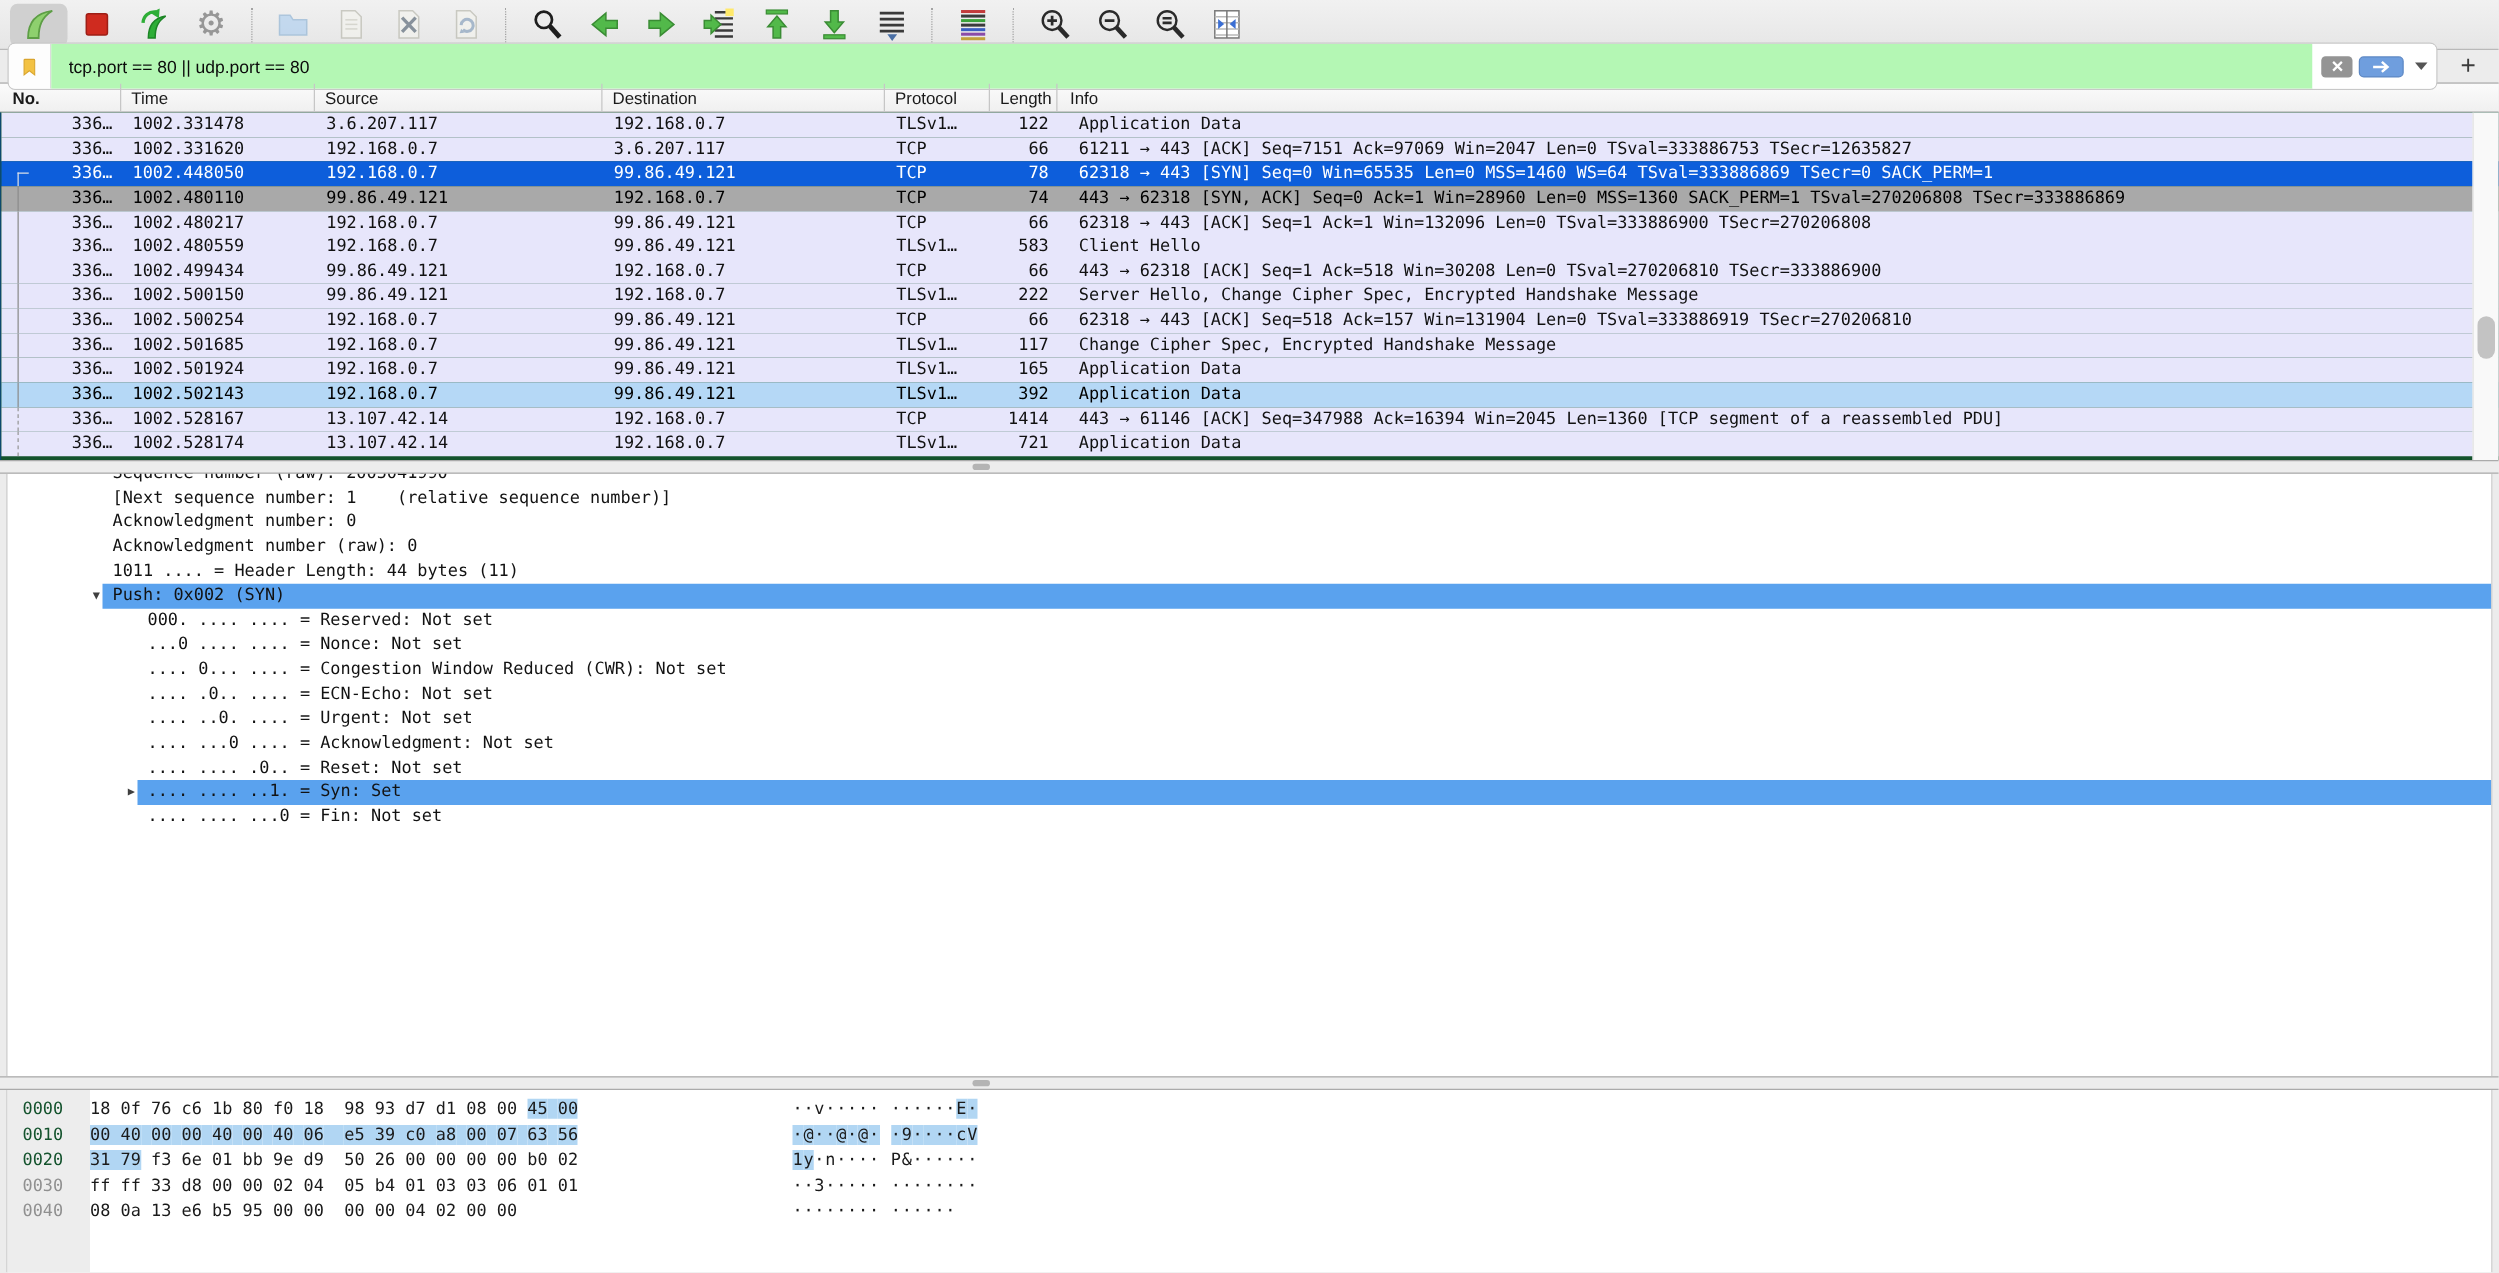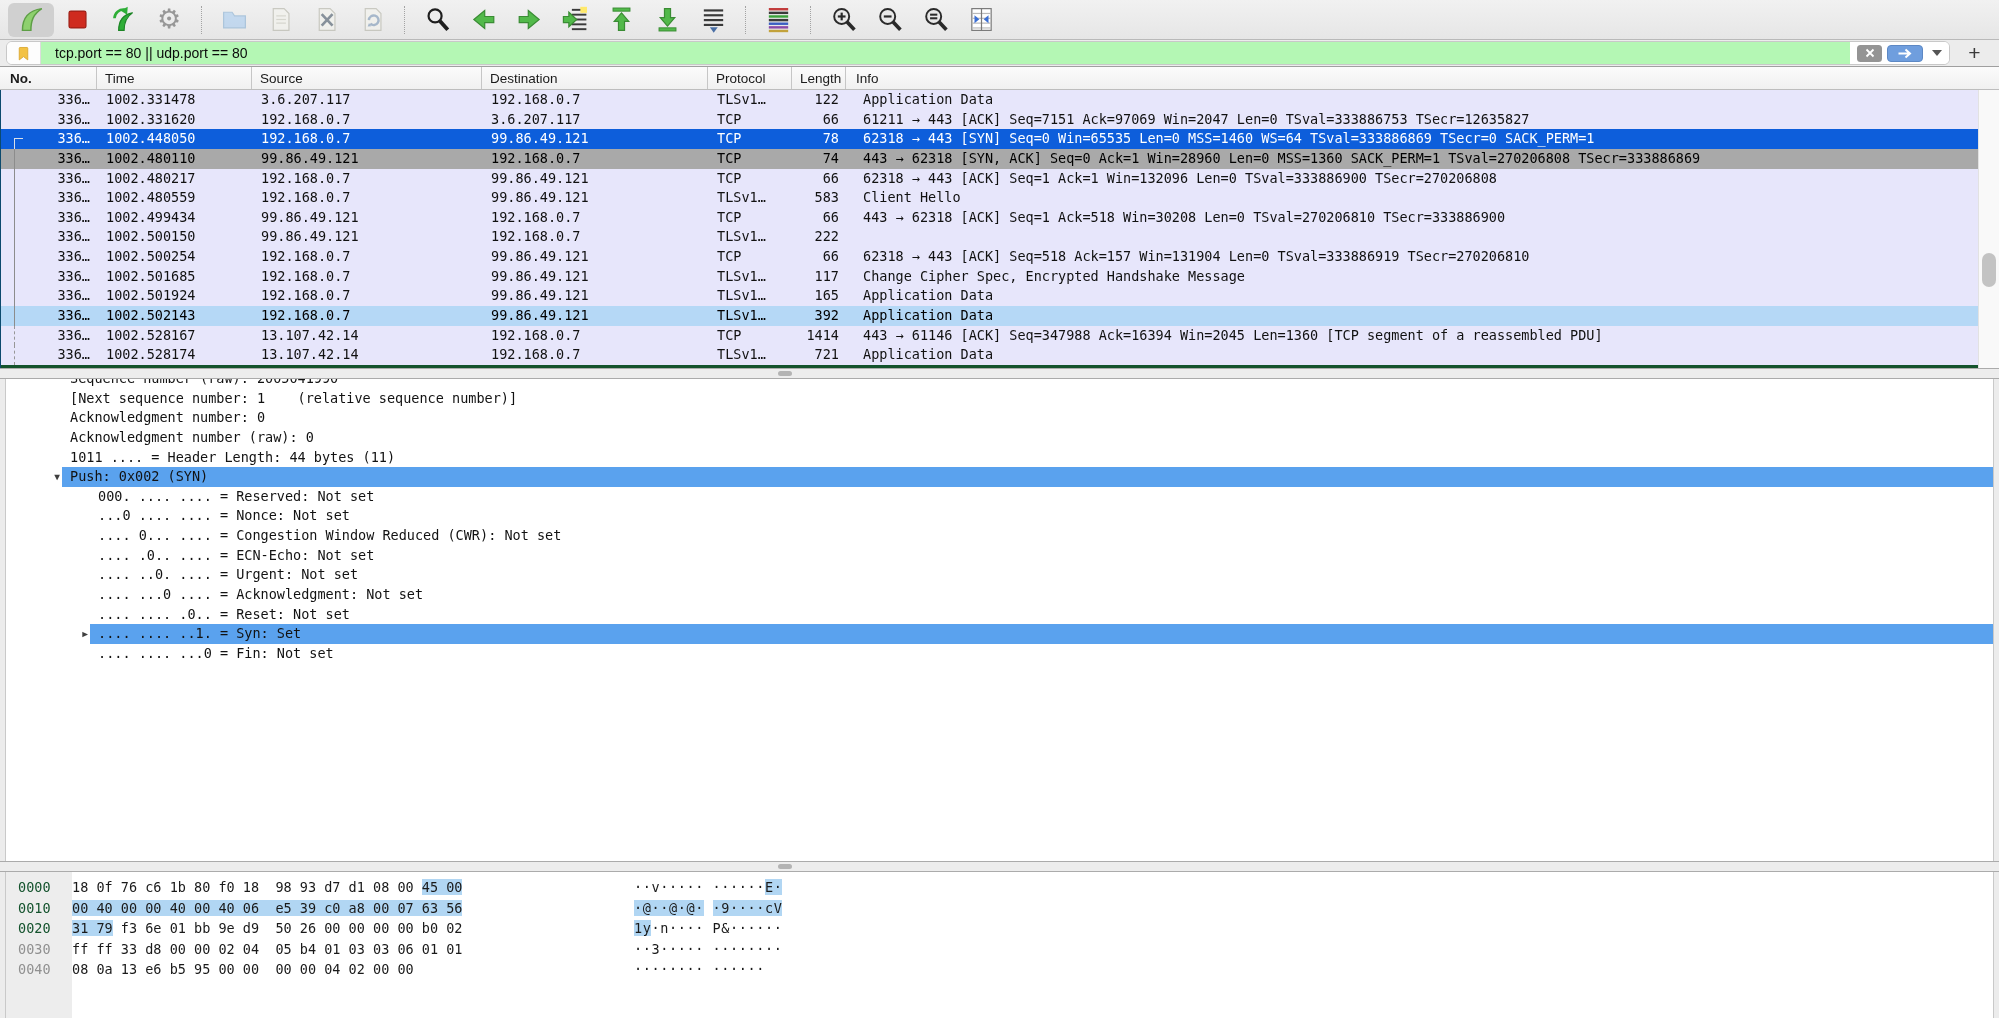--- a/index.html
+++ b/index.html
@@ -13,21 +13,21 @@
           background:transparent; border:none; border-radius:6px; cursor:default; }
   .tbtn svg { width:29px; height:29px; }
   .tbtn.active { background:#d0d0d0; }
   .tbtn.dim { opacity:.62; }
   .tsep { width:0; height:28px; border-left:1px dotted #a3a3a3; margin:0 9px; }
   .glyph-gear { font-size:27px; color:#979797; line-height:1; }
 
   
   .filterbar { height:27px; background:#ececec; border-bottom:1px solid #9f9f9f;
                display:flex; align-items:center; }
-  .filter-box { flex:1; height:24px; margin-left:6px; display:flex; align-items:stretch;
+  .filter-box { flex:1; height:38px; margin-left:6px; display:flex; align-items:stretch;
                 border:1px solid #c8c8c8; border-radius:6px; background:#fff; overflow:hidden; }
   .fb-bookmark { width:34px; display:flex; align-items:center; justify-content:center;
                  border-right:1px solid #dcdcdc; background:#fdfdfd; }
   .fb-field { flex:1; background:var(--filtergreen,#b4f7b4); display:flex; align-items:center;
               padding-left:14px; font-size:14px; color:#0b0b0b; white-space:pre; overflow:hidden; }
   .fb-controls { display:flex; align-items:center; gap:5px; padding:0 7px; background:#fff; }
   .fb-clear { width:25px; height:17px; background:#949494; border-radius:3.5px; border:none;
               display:flex; align-items:center; justify-content:center; }
   .fb-apply { width:36px; height:17px; background:#6f9ede; border:1px solid #5d88c4; border-radius:4px;
               display:flex; align-items:center; justify-content:center; }
@@ -68,21 +68,21 @@
 
   
   .splitter { height:11px; background:#ededed; border-top:1px solid #ababab;
               border-bottom:1px solid #ababab; position:relative; }
   .splitter::after { content:''; position:absolute; left:778px; top:2px;
                      width:14px; height:5px; border-radius:3px; background:#b4b4b4; }
 
   
   .details-pane { height:482px; background:#fff; margin:0 5px;
                   border-left:1px solid #c9c9c9; border-right:1px solid #c9c9c9; overflow:hidden; }
-  .details-scroll { margin-top:-10px; }
+  .details-scroll { margin-top:-10px;padding-left:20px; }
   .dline { display:flex; height:19.65px; line-height:19.65px; position:relative;
            font-family:"DejaVu Sans Mono", monospace; font-size:13.5px; white-space:pre; color:#121212; }
   .darrow { width:26px; margin-left:-26px; text-align:center; font-size:9.5px; color:#3f3f3f;
             flex-shrink:0; }
   .dtext { white-space:pre; }
   .dtext.hl { flex:1 1 auto; margin-left:-8px; padding-left:8px; background:var(--dhl,#5aa2ee); }
 
   
   .hex-pane { height:146px; background:#fff; margin:0 5px; position:relative;
               border-left:1px solid #c9c9c9; border-right:1px solid #c9c9c9;
@@ -363,20 +363,21 @@
       <span class="cell c-len">66</span>
       <span class="cell c-info">443 → 62318 [ACK] Seq=1 Ack=518 Win=30208 Len=0 TSval=270206810 TSecr=333886900</span>
     </div>
     <div class="prow default">
       <span class="cell c-no"><i class="mark mark-line"></i>336…</span>
       <span class="cell c-time">1002.500150</span>
       <span class="cell c-src">99.86.49.121</span>
       <span class="cell c-dst">192.168.0.7</span>
       <span class="cell c-pro">TLSv1…</span>
       <span class="cell c-len">222</span>
+      <span class="cell c-info">Server Hello, Change Cipher Spec, Encrypted Handshake Message</span>
     </div>
     <div class="prow default">
       <span class="cell c-no"><i class="mark mark-line"></i>336…</span>
       <span class="cell c-time">1002.500254</span>
       <span class="cell c-src">192.168.0.7</span>
       <span class="cell c-dst">99.86.49.121</span>
       <span class="cell c-pro">TCP</span>
       <span class="cell c-len">66</span>
       <span class="cell c-info">62318 → 443 [ACK] Seq=518 Ack=157 Win=131904 Len=0 TSval=333886919 TSecr=270206810</span>
     </div>

